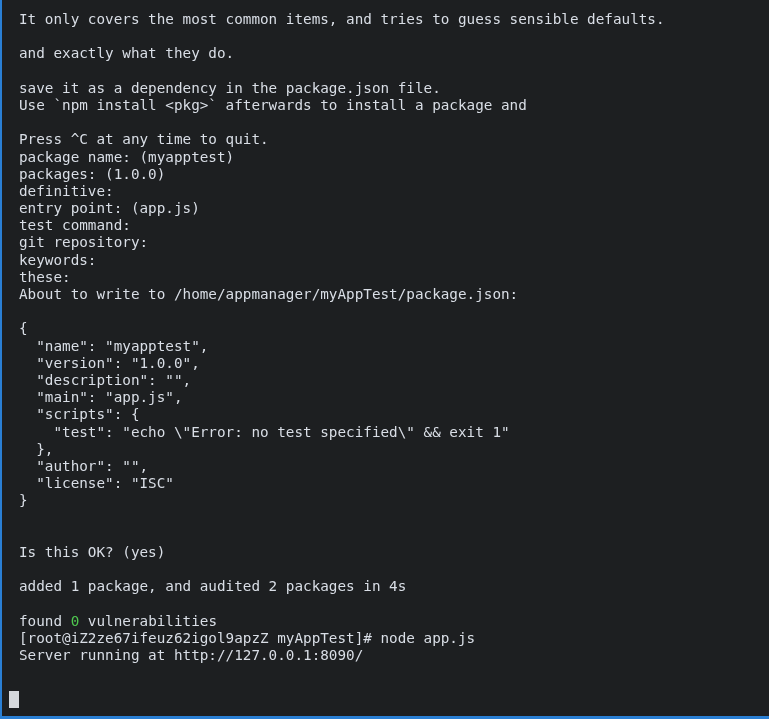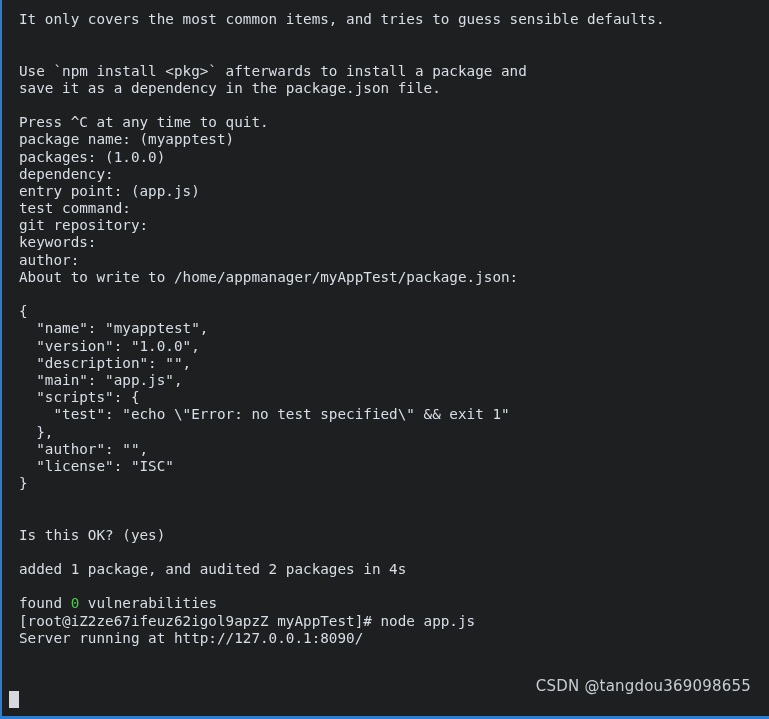--- a/index.html
+++ b/index.html
@@ -69,33 +69,34 @@
     background: #d5d8dc;
   }
 </style>
 </head>
 <body>
 
 <div id="terminal-window">
   <div id="terminal-screen">
       <div class="term-line">It only covers the most common items, and tries to guess sensible defaults.</div>
       <div class="term-line blank">&nbsp;</div>
+      <div class="term-line">and exactly what they do.</div>
       <div class="term-line blank">&nbsp;</div>
+      <div class="term-line">save it as a dependency in the package.json file.</div>
       <div class="term-line">Use `npm install &lt;pkg&gt;` afterwards to install a package and</div>
-      <div class="term-line">save it as a dependency in the package.json file.</div>
       <div class="term-line blank">&nbsp;</div>
       <div class="term-line">Press ^C at any time to quit.</div>
       <div class="term-line">package name: (myapptest)</div>
       <div class="term-line">packages: (1.0.0)</div>
-      <div class="term-line">dependency:</div>
+      <div class="term-line">definitive:</div>
       <div class="term-line">entry point: (app.js)</div>
       <div class="term-line">test command:</div>
       <div class="term-line">git repository:</div>
       <div class="term-line">keywords:</div>
-      <div class="term-line">author:</div>
+      <div class="term-line">these:</div>
       <div class="term-line">About to write to /home/appmanager/myAppTest/package.json:</div>
       <div class="term-line blank">&nbsp;</div>
       <div class="term-line">{</div>
       <div class="term-line">  "name": "myapptest",</div>
       <div class="term-line">  "version": "1.0.0",</div>
       <div class="term-line">  "description": "",</div>
       <div class="term-line">  "main": "app.js",</div>
       <div class="term-line">  "scripts": {</div>
       <div class="term-line">    "test": "echo \"Error: no test specified\" &amp;&amp; exit 1"</div>
       <div class="term-line">  },</div>
@@ -105,15 +106,14 @@
       <div class="term-line blank">&nbsp;</div>
       <div class="term-line blank">&nbsp;</div>
       <div class="term-line">Is this OK? (yes)</div>
       <div class="term-line blank">&nbsp;</div>
       <div class="term-line">added 1 package, and audited 2 packages in 4s</div>
       <div class="term-line blank">&nbsp;</div>
       <div class="term-line"><span>found </span><span class="seg-green">0</span><span> vulnerabilities</span></div>
       <div class="term-line">[root@iZ2ze67ifeuz62igol9apzZ myAppTest]# node app.js</div>
       <div class="term-line">Server running at http://127.0.0.1:8090/</div>
     </div>
-  <div id="watermark">CSDN @tangdou369098655</div>
   <div id="cursor-block"></div>
 </div>
 
 </body></html>

